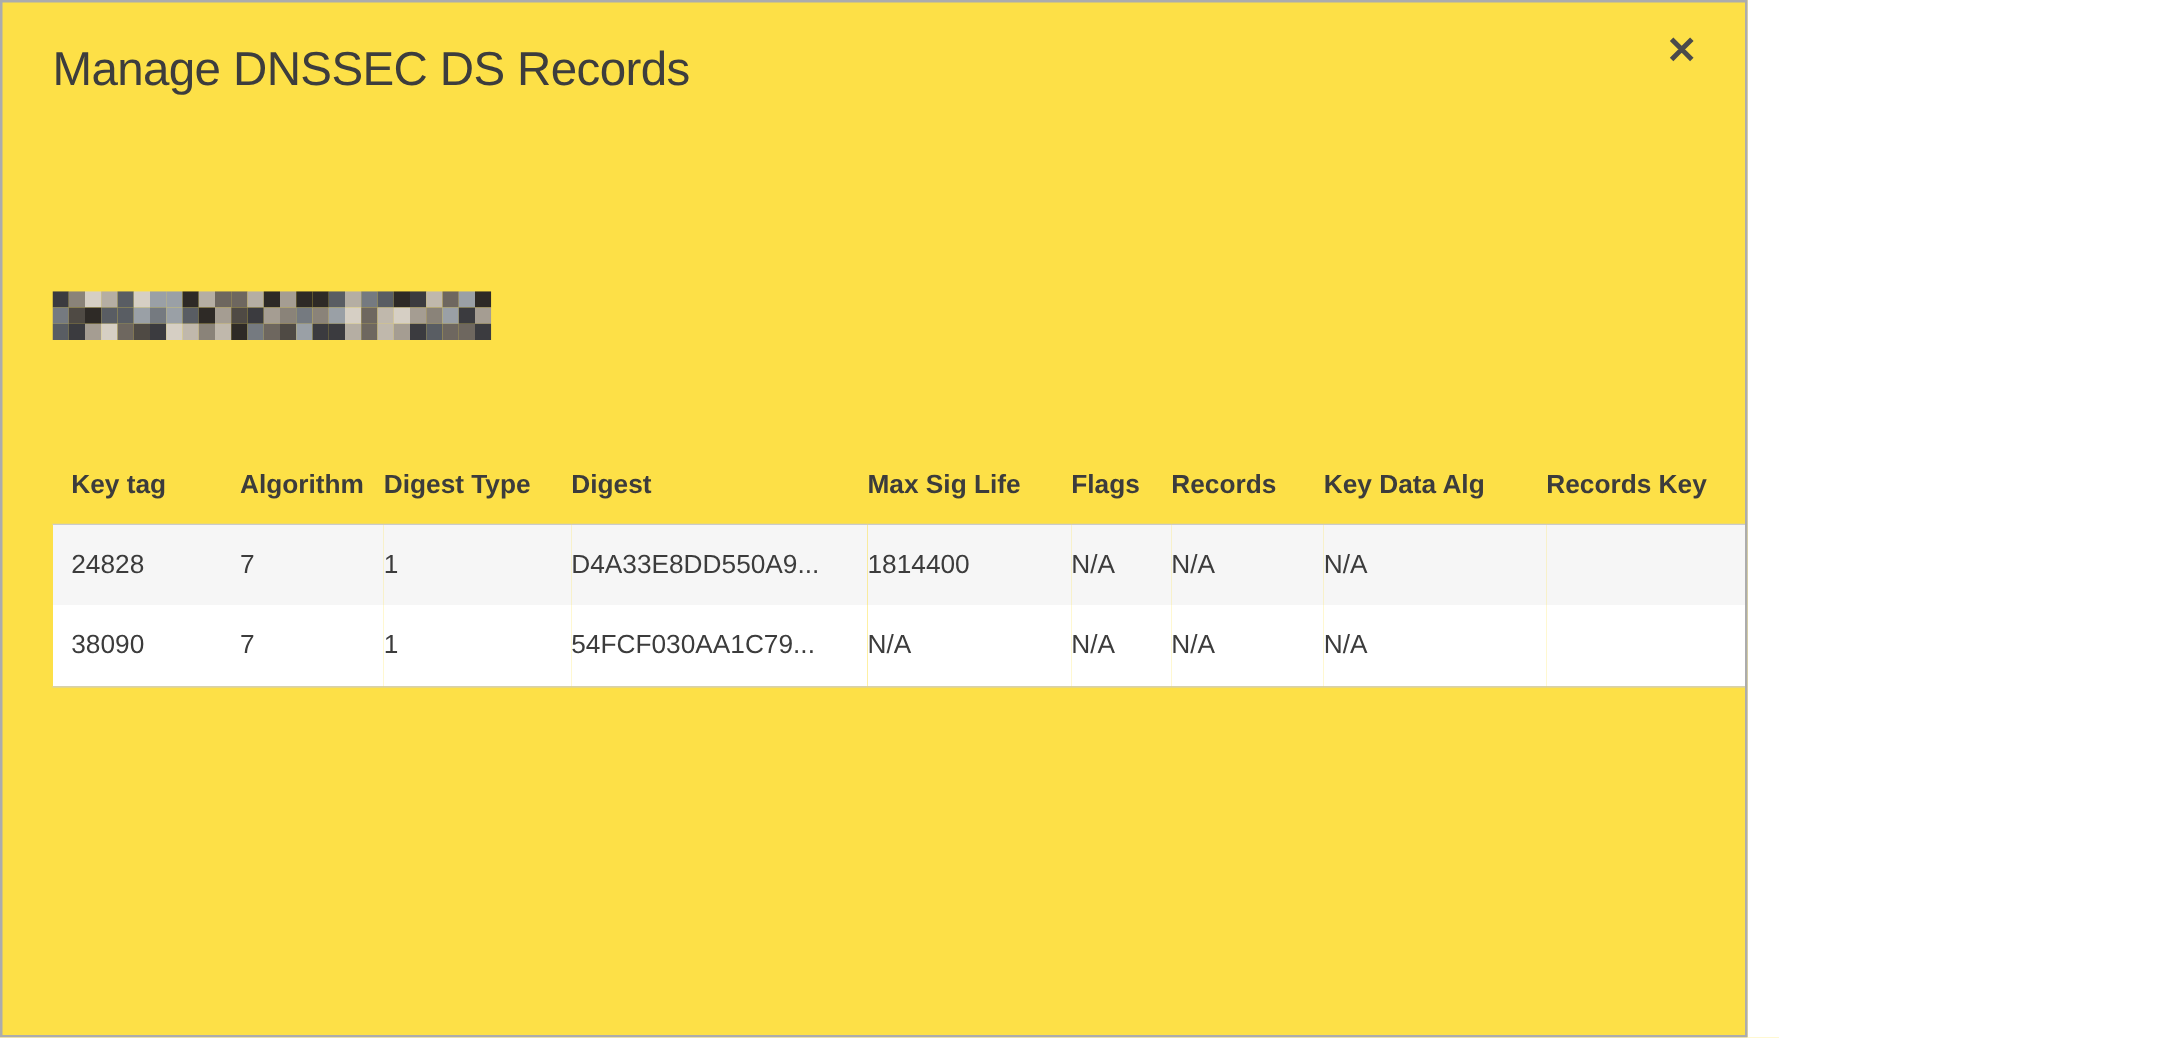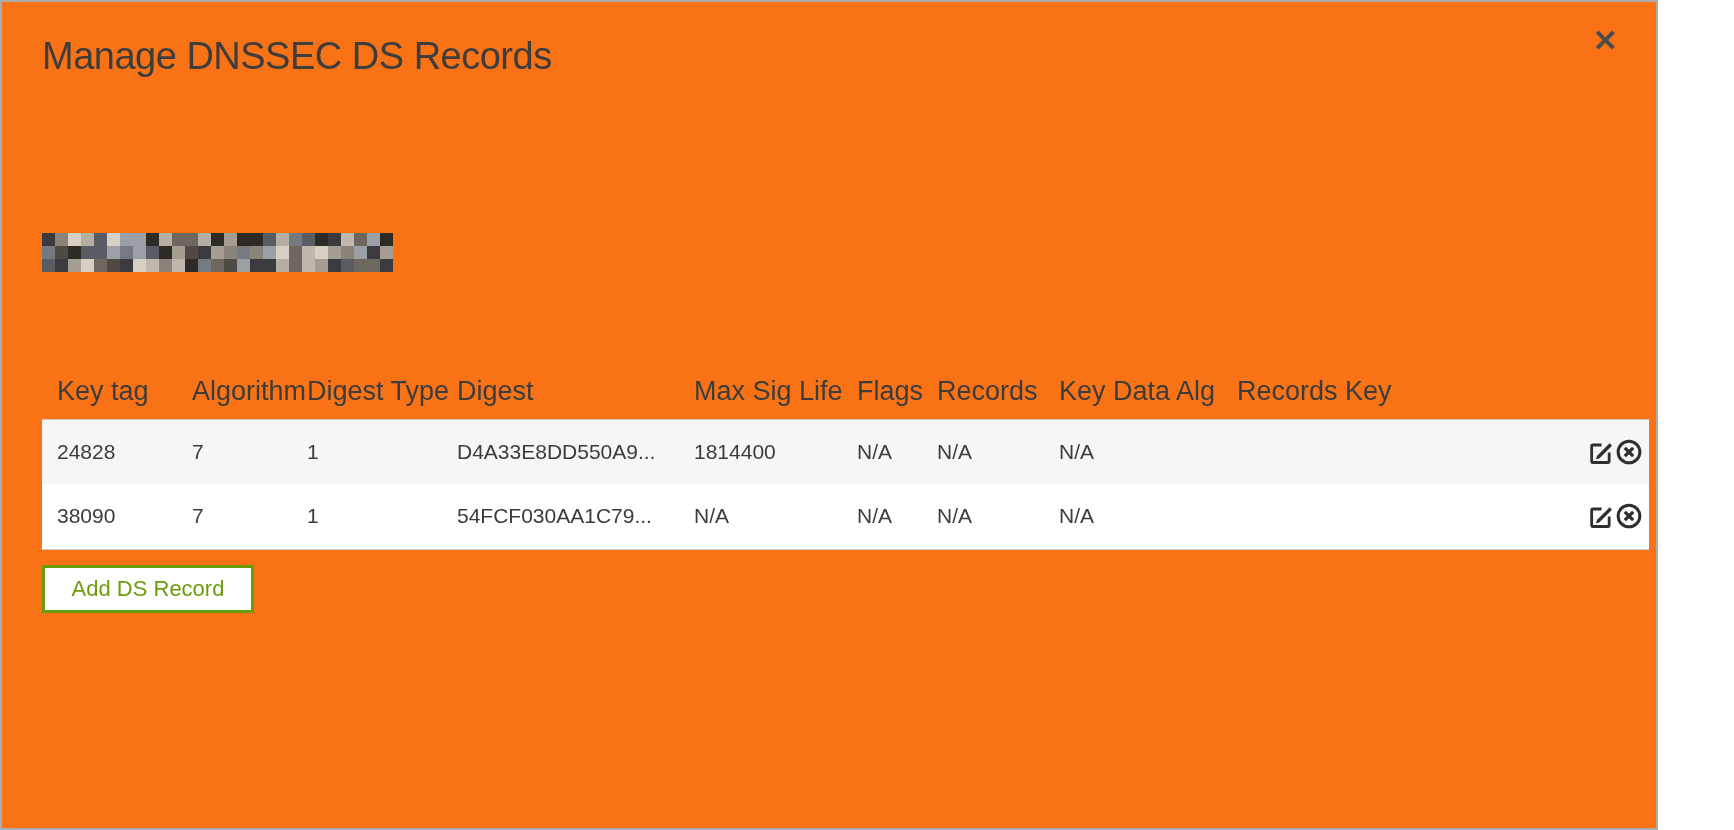--- a/index.html
+++ b/index.html
@@ -1,19 +1,19 @@
 <!DOCTYPE html>
 <html style="--green: #6b9c0c; --green_btn: #699906; --green_dark: #567f05; --annotation_red: #e81613; --link_blue: #2d72e4;"><head>
 <meta charset="utf-8">
 <style>
   * { margin:0; padding:0; box-sizing:border-box; }
   html,body { background:#fff; font-family:"Liberation Sans", sans-serif; }
   .screen {
-    position:relative; width:1658px; height:830px;
-    border:2px solid #acacac; background:#f97316; overflow:hidden;
+    position:relative; width:1398px; height:830px;
+    border:2px solid #acacac; background:#fde047; overflow:hidden;
     color:#3e3e3e;
   }
   .title {
     position:absolute; left:40px; top:33px;
     font-size:38px; font-weight:400; letter-spacing:-0.5px; color:#3d3d3d;
   }
   .close-btn {
     position:absolute; right:38px; top:24px;
     background:none; border:none; cursor:pointer;
     font-size:30px; font-weight:700; color:#4b4b4b; line-height:1;
@@ -27,21 +27,21 @@
   .subtitle {
     position:absolute; left:40px; top:289px;
     font-size:24px; color:#3c3c3c;
   }
   table.ds-table {
     position:absolute; left:40px; top:368px;
     width:1607px; border-collapse:collapse; table-layout:fixed;
     font-size:21px; color:#3c3c3c;
   }
   table.ds-table th {
-    text-align:left; font-weight:400; font-size:27px;
+    text-align:left; font-weight:700; font-size:21px;
     height:49px; vertical-align:top; padding-top:6px;
     border-bottom:1px solid #cbcbcb; white-space:nowrap; overflow:hidden;
   }
   table.ds-table td {
     height:65px; vertical-align:middle; white-space:nowrap; overflow:hidden;
   }
   table.ds-table th:first-child, table.ds-table td:first-child { padding-left:15px; }
   table.ds-table tbody tr:nth-child(odd)  { background:#f6f6f6; }
   table.ds-table tbody tr:nth-child(even) { background:#ffffff; }
   table.ds-table tbody tr:last-child td { border-bottom:1px solid #cbcbcb; }
@@ -246,16 +246,15 @@
             <svg viewBox="0 0 24 24" fill="none" stroke="#2f2f2f">
               <circle cx="12" cy="12" r="9.3" stroke-width="2.6"></circle>
               <path d="M8.4 8.4 l7.2 7.2 M15.6 8.4 l-7.2 7.2" stroke-width="2.8"></path>
             </svg>
           </span>
         </td>
       </tr>
     </tbody>
   </table>
 
-  <button class="add-btn">Add DS Record</button>
 
 
 </div>
 
 </body></html>

